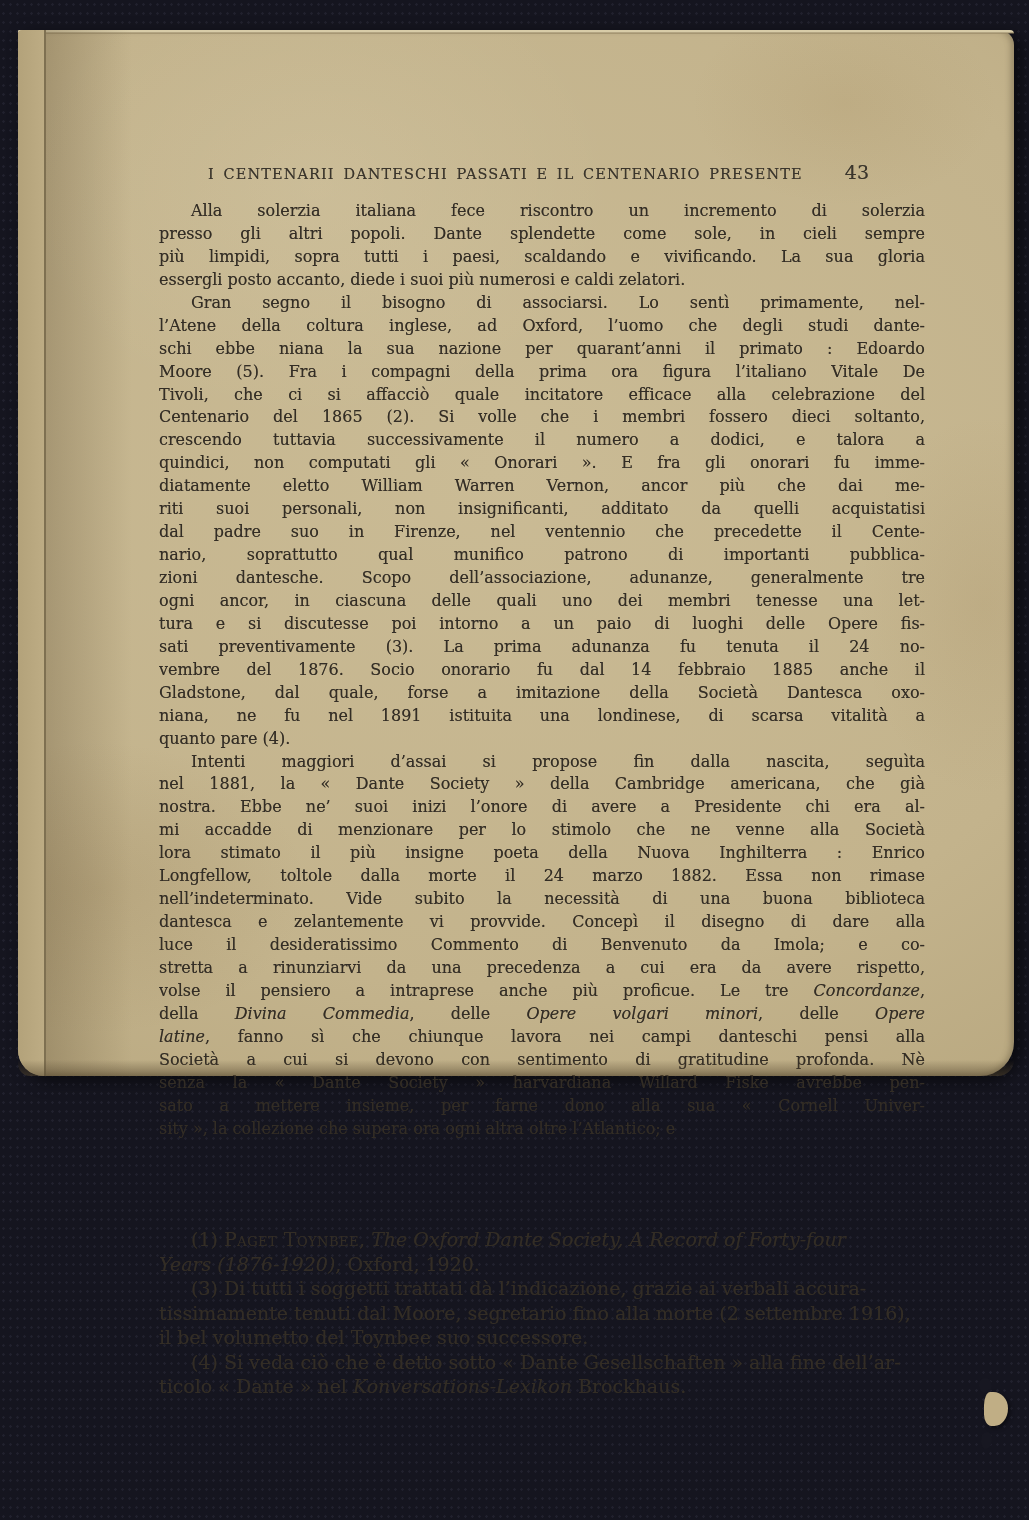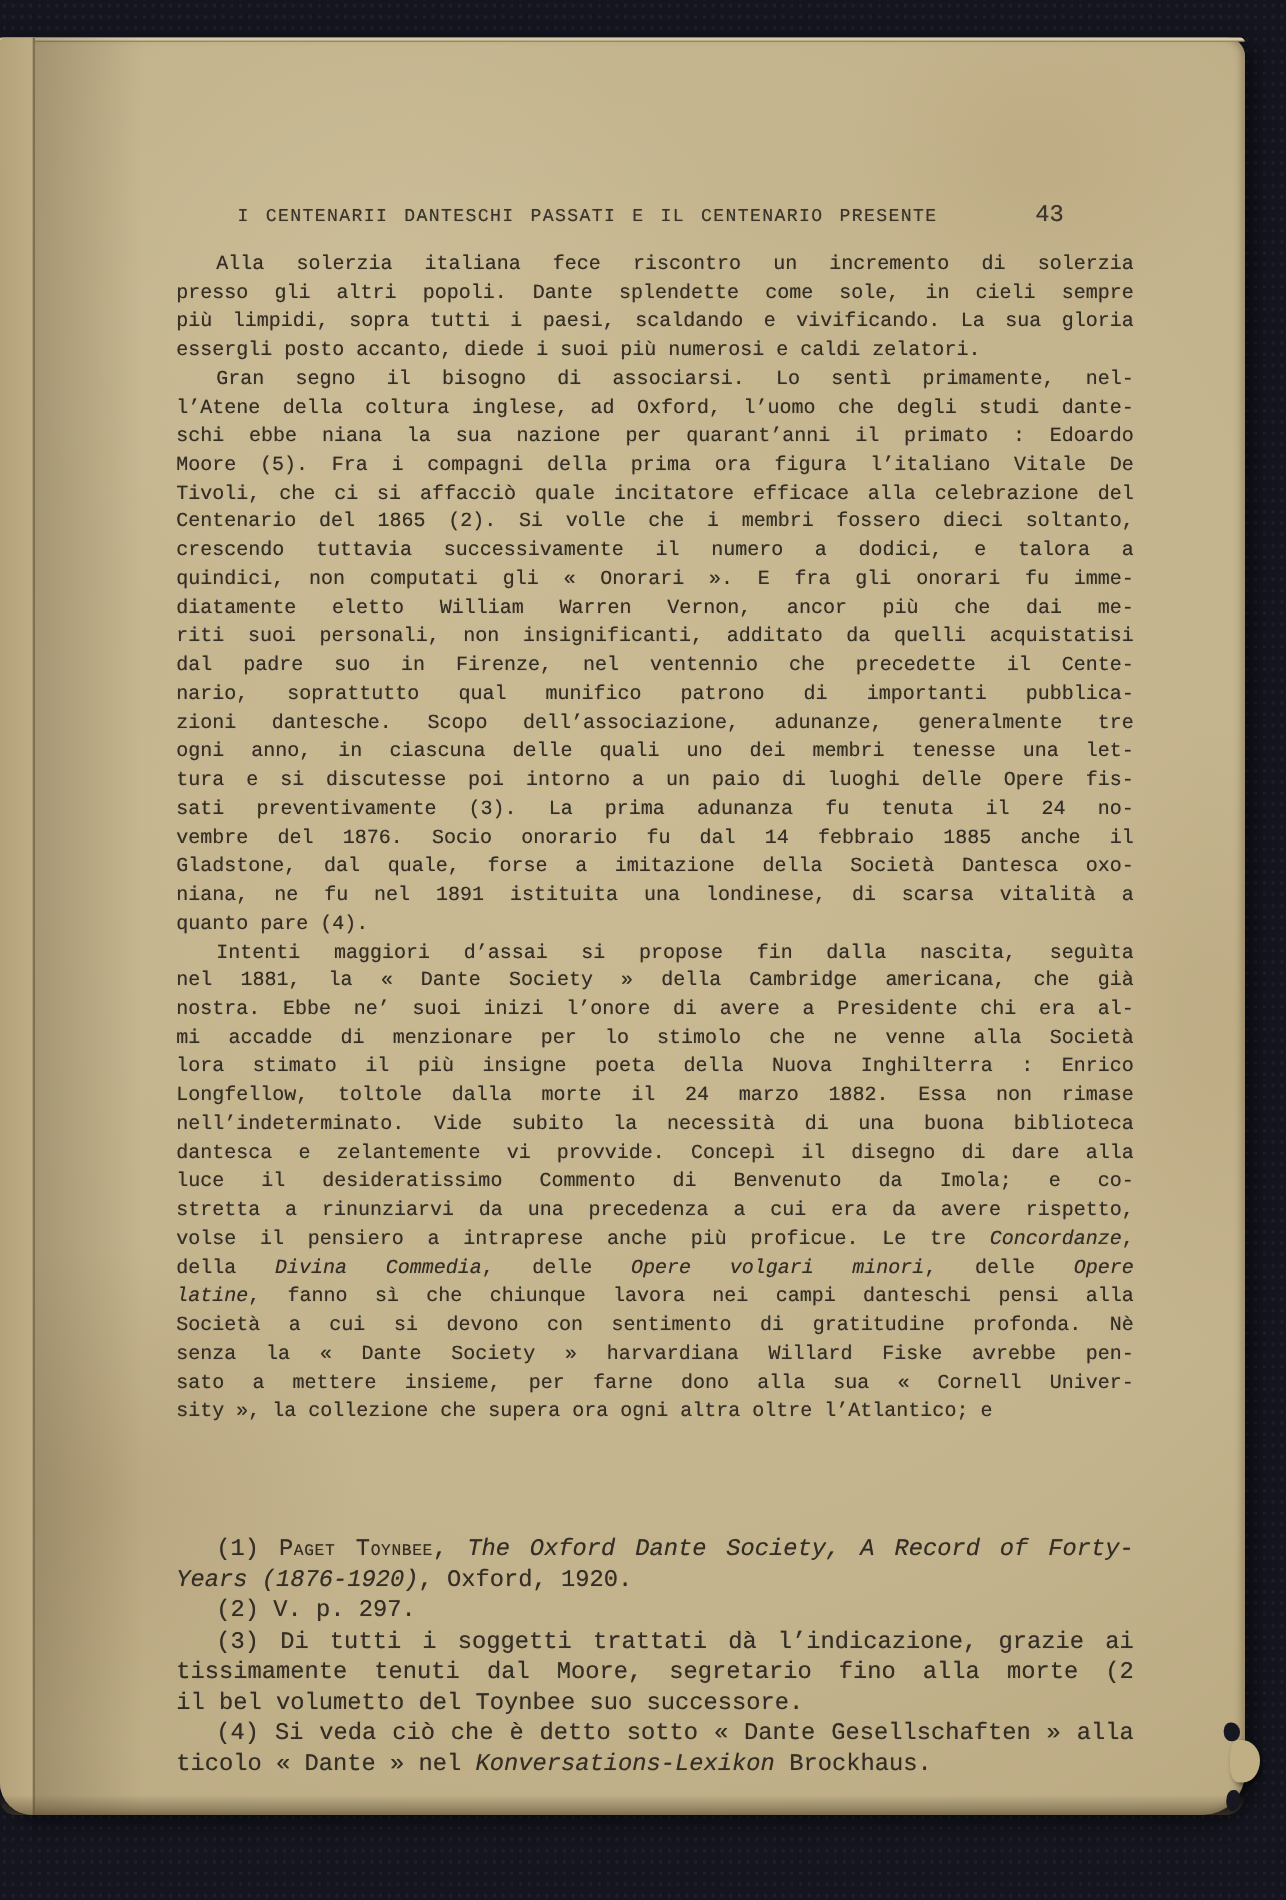--- a/index.html
+++ b/index.html
@@ -8,30 +8,29 @@
     background:#15151f;
     background-image:radial-gradient(rgba(130,130,165,0.10) 1px, transparent 1.3px);
     background-size:7px 9px;
     overflow:hidden;
     font-family:"DejaVu Serif", serif;
     position:relative;
   }
   .photo{position:absolute;inset:0;}
   
   .page{
-    position:absolute;left:0;top:30px;width:996px;height:1422px;
+    position:absolute;left:18px;top:30px;width:996px;height:1046px;
     border-radius:4px 15px 34px 26px;
     background:
       radial-gradient(22% 14% at 83% 7%,  rgba(150,120,70,.13), transparent 70%),
       radial-gradient(30% 20% at 8% 82%,  rgba(120,95,55,.16),  transparent 70%),
       radial-gradient(18% 26% at 97% 55%, rgba(140,110,65,.12), transparent 70%),
       radial-gradient(40% 30% at 30% 15%, rgba(255,248,225,.10), transparent 75%),
       radial-gradient(120% 90% at 48% 42%, #cabb95 0%, #c3b38c 55%, #b1a077 100%);
     box-shadow:7px 5px 16px rgba(0,0,0,.55), inset -3px 0 6px rgba(70,58,38,.35);
-    font-family:Liberation Mono, monospace;
   }
   .page::before{ 
     content:'';position:absolute;top:0;left:0;right:0;height:4px;
     background:linear-gradient(to bottom,#d8cca8 0,#d8cca8 2px,#8e7e5d 3px,rgba(142,126,93,0) 4px);
     border-radius:4px 15px 0 0;
   }
   .page::after{ 
     content:'';position:absolute;bottom:0;left:0;right:0;height:16px;
     background:linear-gradient(to top,rgba(84,70,46,.55),rgba(84,70,46,0));
     border-radius:0 0 34px 26px;
@@ -116,21 +115,21 @@
             <div class="line">Moore (5). Fra i compagni della prima ora figura l’italiano Vitale De</div>
             <div class="line">Tivoli, che ci si affacciò quale incitatore efficace alla celebrazione del</div>
             <div class="line">Centenario del 1865 (2). Si volle che i membri fossero dieci soltanto,</div>
             <div class="line">crescendo tuttavia successivamente il numero a dodici, e talora a</div>
             <div class="line">quindici, non computati gli « Onorari ». E fra gli onorari fu imme-</div>
             <div class="line">diatamente eletto William Warren Vernon, ancor più che dai me-</div>
             <div class="line">riti suoi personali, non insignificanti, additato da quelli acquistatisi</div>
             <div class="line">dal padre suo in Firenze, nel ventennio che precedette il Cente-</div>
             <div class="line">nario, soprattutto qual munifico patrono di importanti pubblica-</div>
             <div class="line">zioni dantesche. Scopo dell’associazione, adunanze, generalmente tre</div>
-            <div class="line">ogni anno, in ciascuna delle quali uno dei membri tenesse una let-</div>
+            <div class="line">ogni ancor, in ciascuna delle quali uno dei membri tenesse una let-</div>
             <div class="line">tura e si discutesse poi intorno a un paio di luoghi delle Opere fis-</div>
             <div class="line">sati preventivamente (3). La prima adunanza fu tenuta il 24 no-</div>
             <div class="line">vembre del 1876. Socio onorario fu dal 14 febbraio 1885 anche il</div>
             <div class="line">Gladstone, dal quale, forse a imitazione della Società Dantesca oxo-</div>
             <div class="line">niana, ne fu nel 1891 istituita una londinese, di scarsa vitalità a</div>
             <div class="line endline">quanto pare (4).</div>
           </div>
           <div>
             <div class="line first">Intenti maggiori d’assai si propose fin dalla nascita, seguìta</div>
             <div class="line">nel 1881, la « Dante Society » della Cambridge americana, che già</div>
@@ -151,23 +150,20 @@
             <div class="line endline">sity », la collezione che supera ora ogni altra oltre l’Atlantico; e</div>
           </div>
         </div>
 
       <div class="fn-block">
           <div>
             <div class="line first">(1) <span class="sc">Paget Toynbee</span>, <i>The Oxford Dante Society, A Record of Forty-four</i></div>
             <div class="line endline"><i>Years (1876-1920)</i>, Oxford, 1920.</div>
           </div>
           <div>
-            <div class="line first endline">(2) V. p. 297.</div>
-          </div>
-          <div>
             <div class="line first">(3) Di tutti i soggetti trattati dà l’indicazione, grazie ai verbali accura-</div>
             <div class="line">tissimamente tenuti dal Moore, segretario fino alla morte (2 settembre 1916),</div>
             <div class="line endline">il bel volumetto del Toynbee suo successore.</div>
           </div>
           <div>
             <div class="line first">(4) Si veda ciò che è detto sotto « Dante Gesellschaften » alla fine dell’ar-</div>
             <div class="line endline">ticolo « Dante » nel <i>Konversations-Lexikon</i> Brockhaus.</div>
           </div>
         </div>
     </div>

